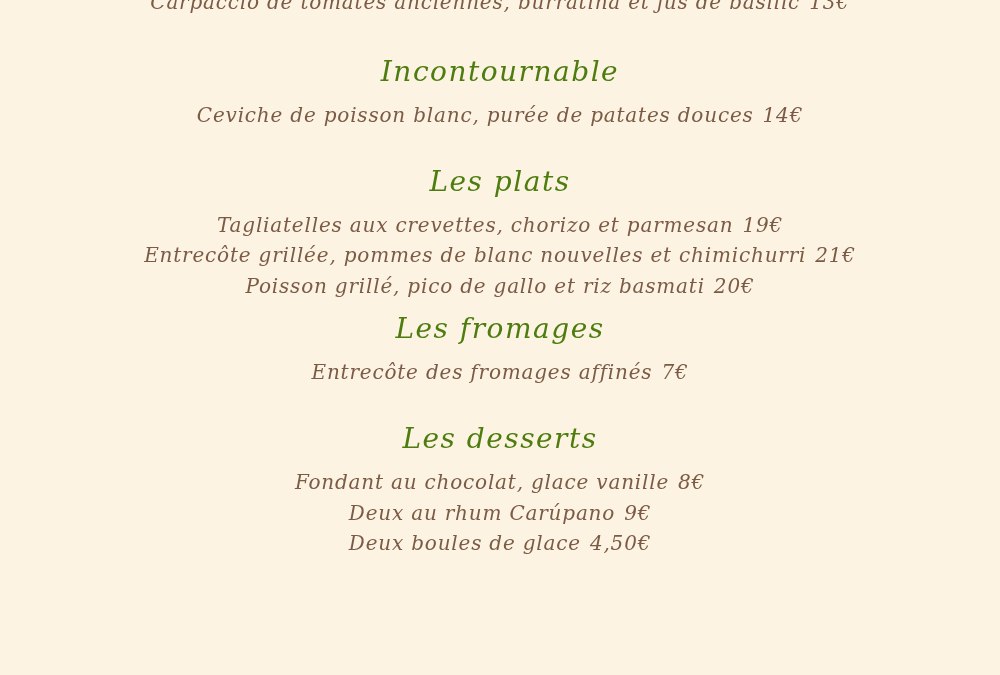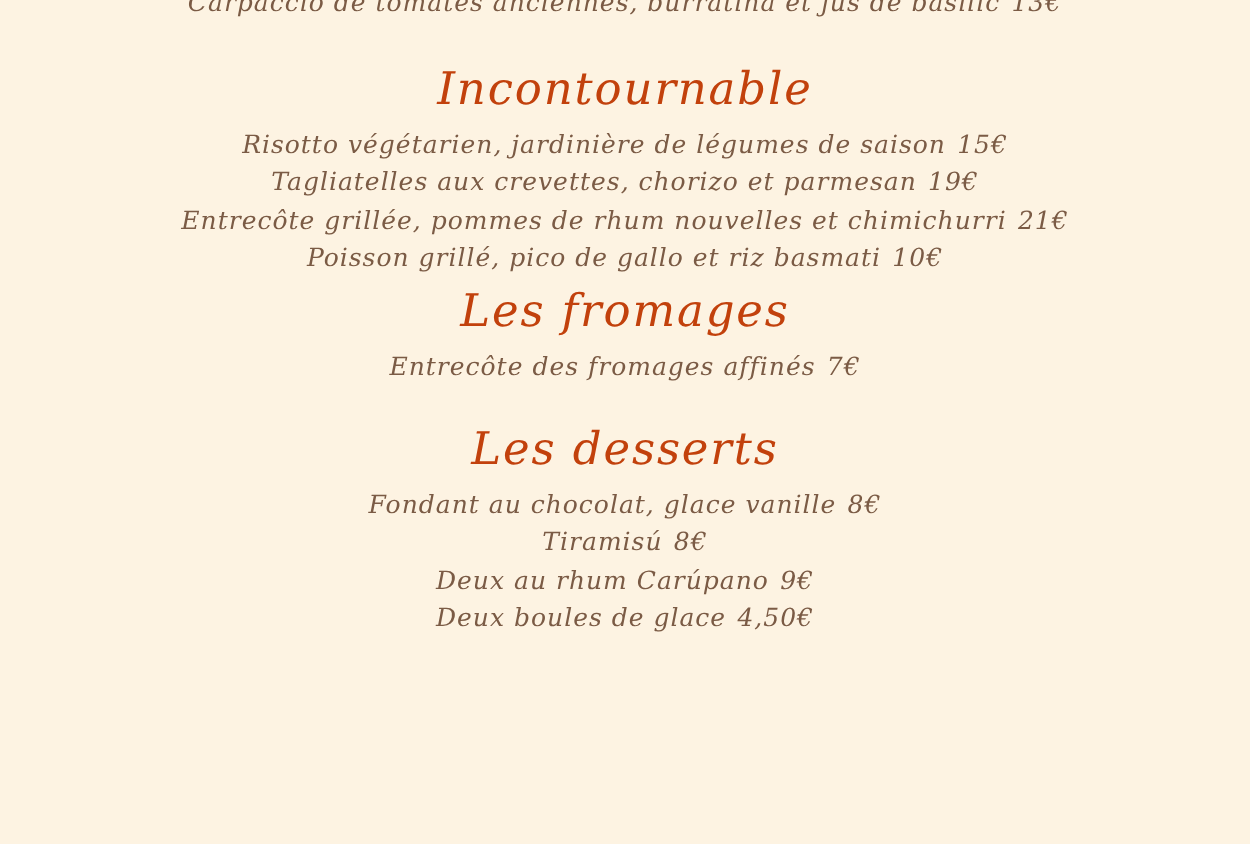--- a/index.html
+++ b/index.html
@@ -26,68 +26,66 @@
     letter-spacing: 0.8px;
     color: #7b5b45;
     white-space: nowrap;
   }
   .item-price {
     margin-left: 0.45em;
   }
   .section-title {
     height: 56px;
     line-height: 56px;
-    font-size: 36px;
+    font-size: 28px;
     font-style: italic;
     font-weight: normal;
     letter-spacing: 1.5px;
-    color: #c2410c;
+    color: #4d7c0f;
     margin: 0;
   }
   .mt-incontournable { margin-top: 26px; }
   .mt-plats          { margin-top: 23.5px; }
   .mt-fromages       { }
   .mt-desserts       { margin-top: 23.5px; font-style: italic; }
 </style>
 </head>
 <body>
 
 <div class="menu">
 
   <div class="menu-line">
     <span class="item-name">Carpaccio de tomates anciennes, burratina et jus de basilic</span><span class="item-price">13€</span>
   </div>
 
   <h2 class="section-title mt-incontournable">Incontournable</h2>
+  <div class="menu-line">
+    <span class="item-name">Ceviche de poisson blanc, purée de patates douces</span><span class="item-price">14€</span>
+  </div>
 
-  <div class="menu-line">
-    <span class="item-name">Risotto végétarien, jardinière de légumes de saison</span><span class="item-price">15€</span>
-  </div>
+  <h2 class="section-title mt-plats">Les plats</h2>
   <div class="menu-line">
     <span class="item-name">Tagliatelles aux crevettes, chorizo et parmesan</span><span class="item-price">19€</span>
   </div>
   <div class="menu-line">
-    <span class="item-name">Entrecôte grillée,  pommes de rhum nouvelles et chimichurri</span><span class="item-price">21€</span>
+    <span class="item-name">Entrecôte grillée,  pommes de blanc nouvelles et chimichurri</span><span class="item-price">21€</span>
   </div>
   <div class="menu-line">
-    <span class="item-name">Poisson grillé, pico de gallo et riz basmati</span><span class="item-price">10€</span>
+    <span class="item-name">Poisson grillé, pico de gallo et riz basmati</span><span class="item-price">20€</span>
   </div>
 
   <h2 class="section-title mt-fromages">Les fromages</h2>
   <div class="menu-line">
     <span class="item-name">Entrecôte des fromages affinés</span><span class="item-price">7€</span>
   </div>
 
   <h2 class="section-title mt-desserts">Les desserts</h2>
   <div class="menu-line">
     <span class="item-name">Fondant au chocolat, glace vanille</span><span class="item-price">8€</span>
   </div>
   <div class="menu-line">
-    <span class="item-name">Tiramisú</span><span class="item-price">8€</span>
-  </div>
-  <div class="menu-line">
     <span class="item-name">Deux au rhum Carúpano</span><span class="item-price">9€</span>
   </div>
   <div class="menu-line">
     <span class="item-name">Deux boules de glace</span><span class="item-price">4,50€</span>
   </div>
 
 </div>
 
 </body></html>

